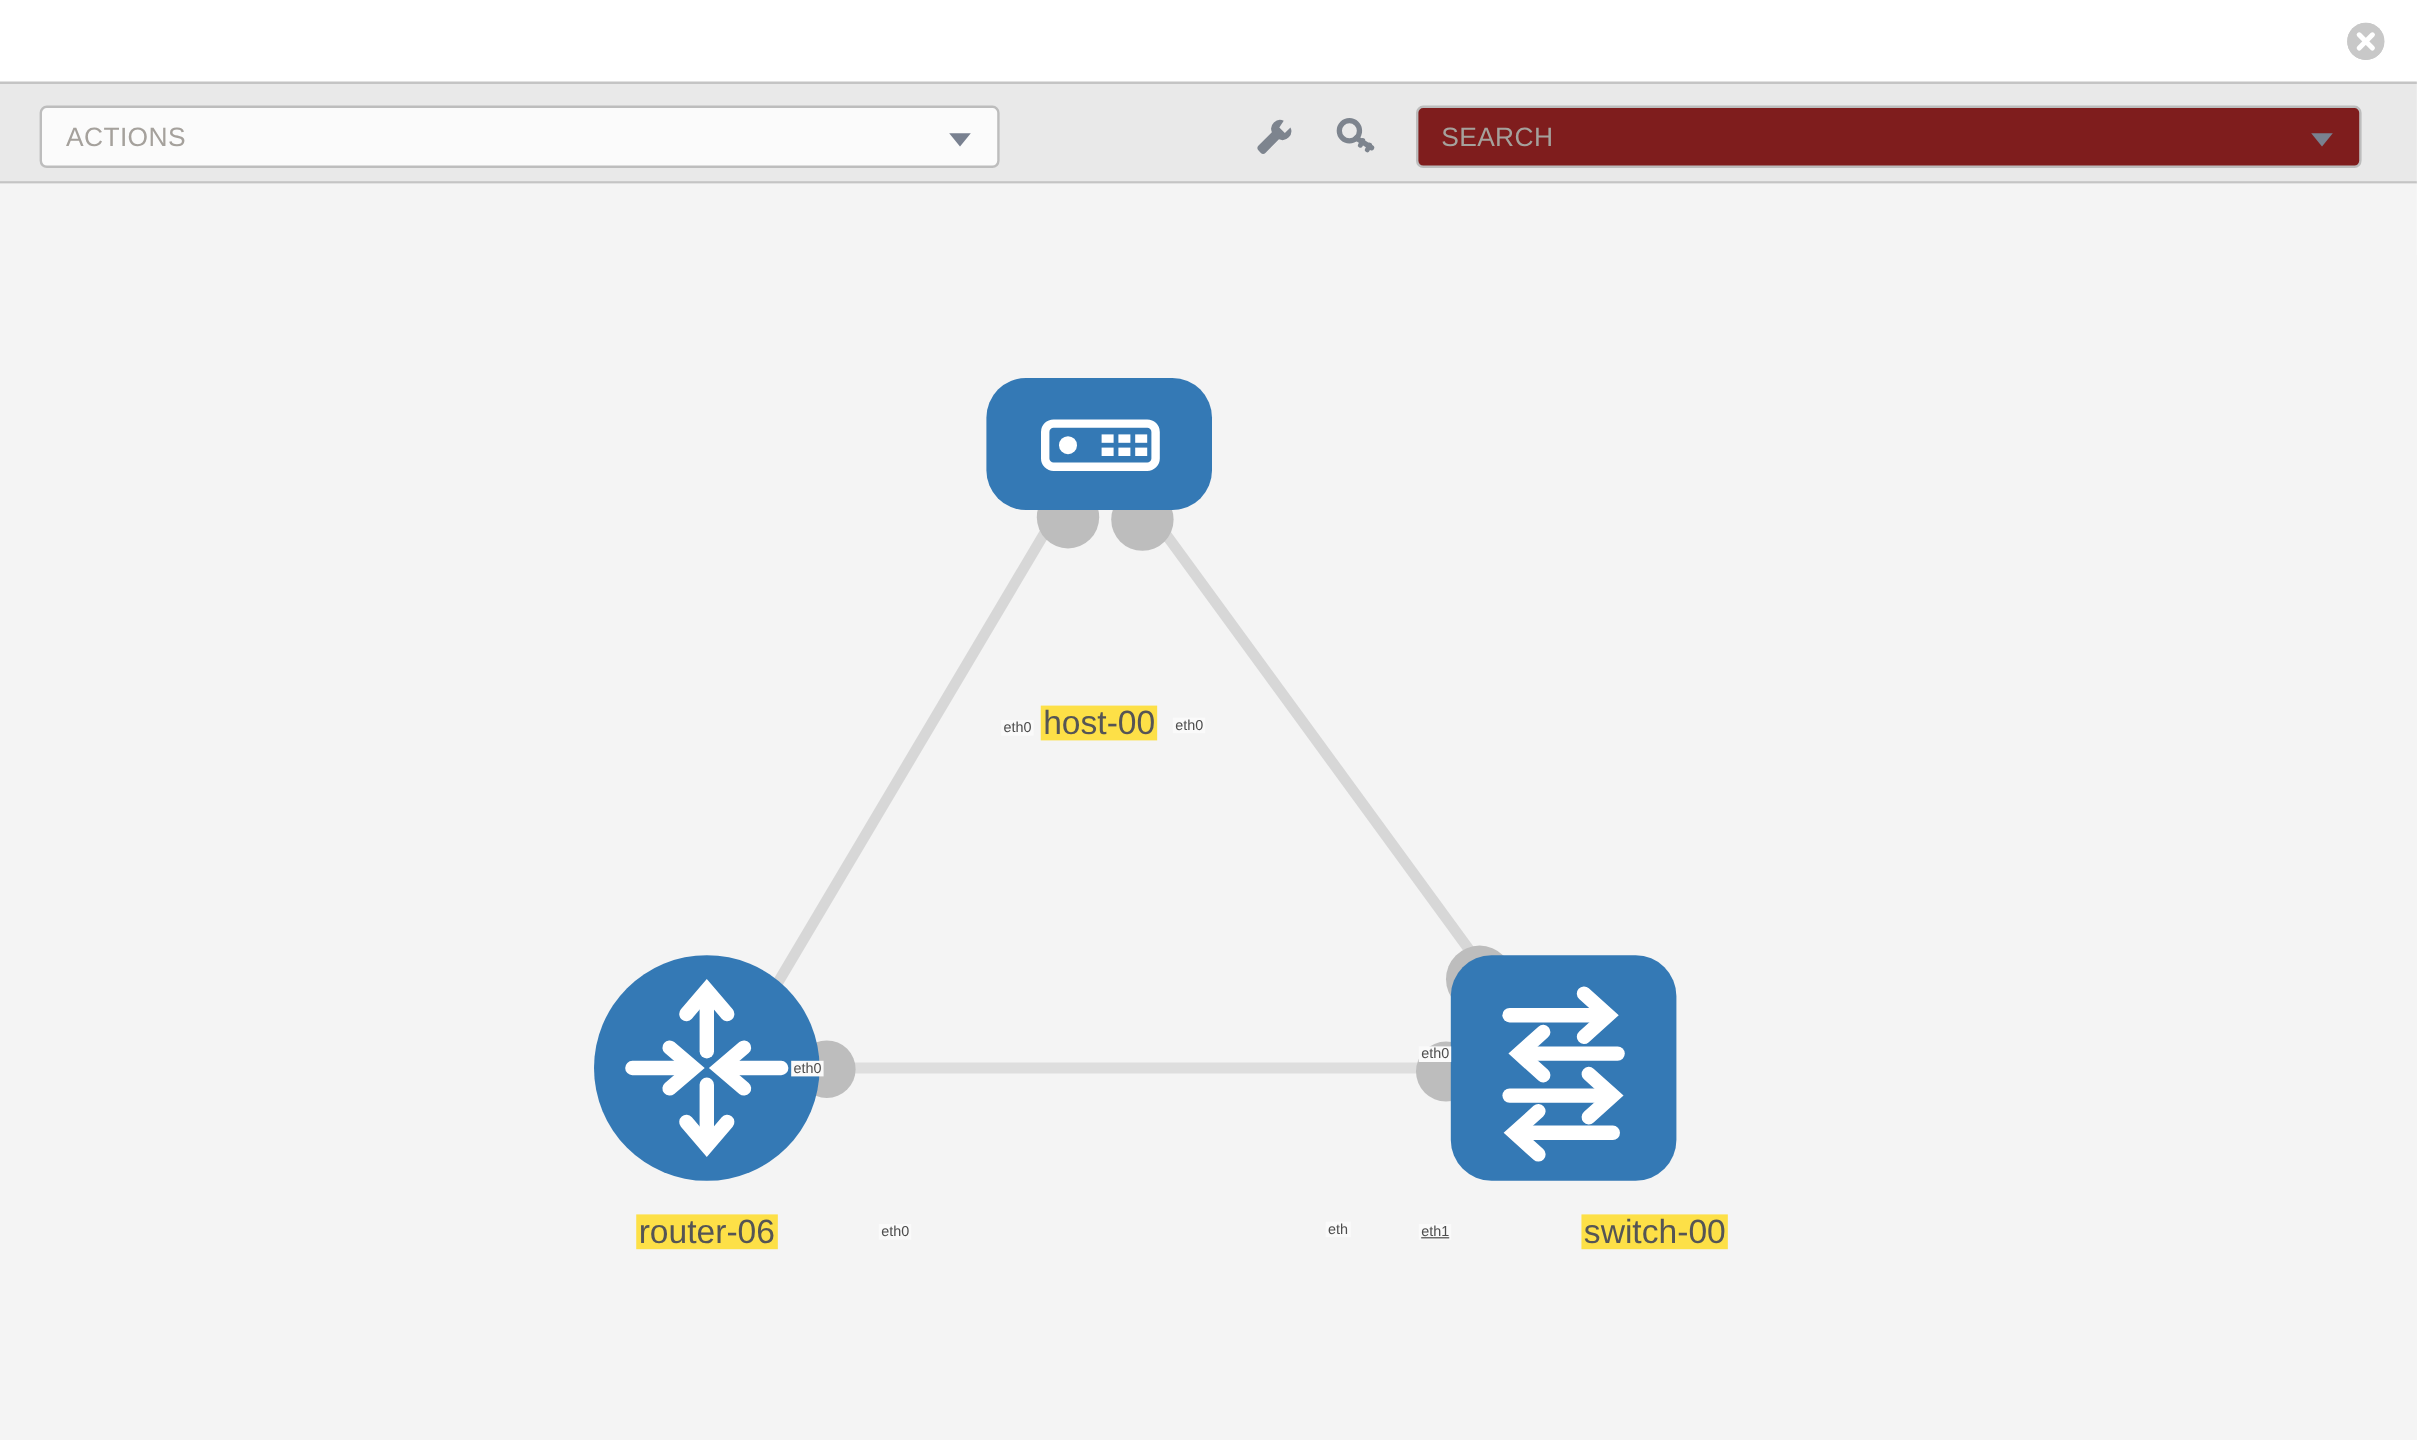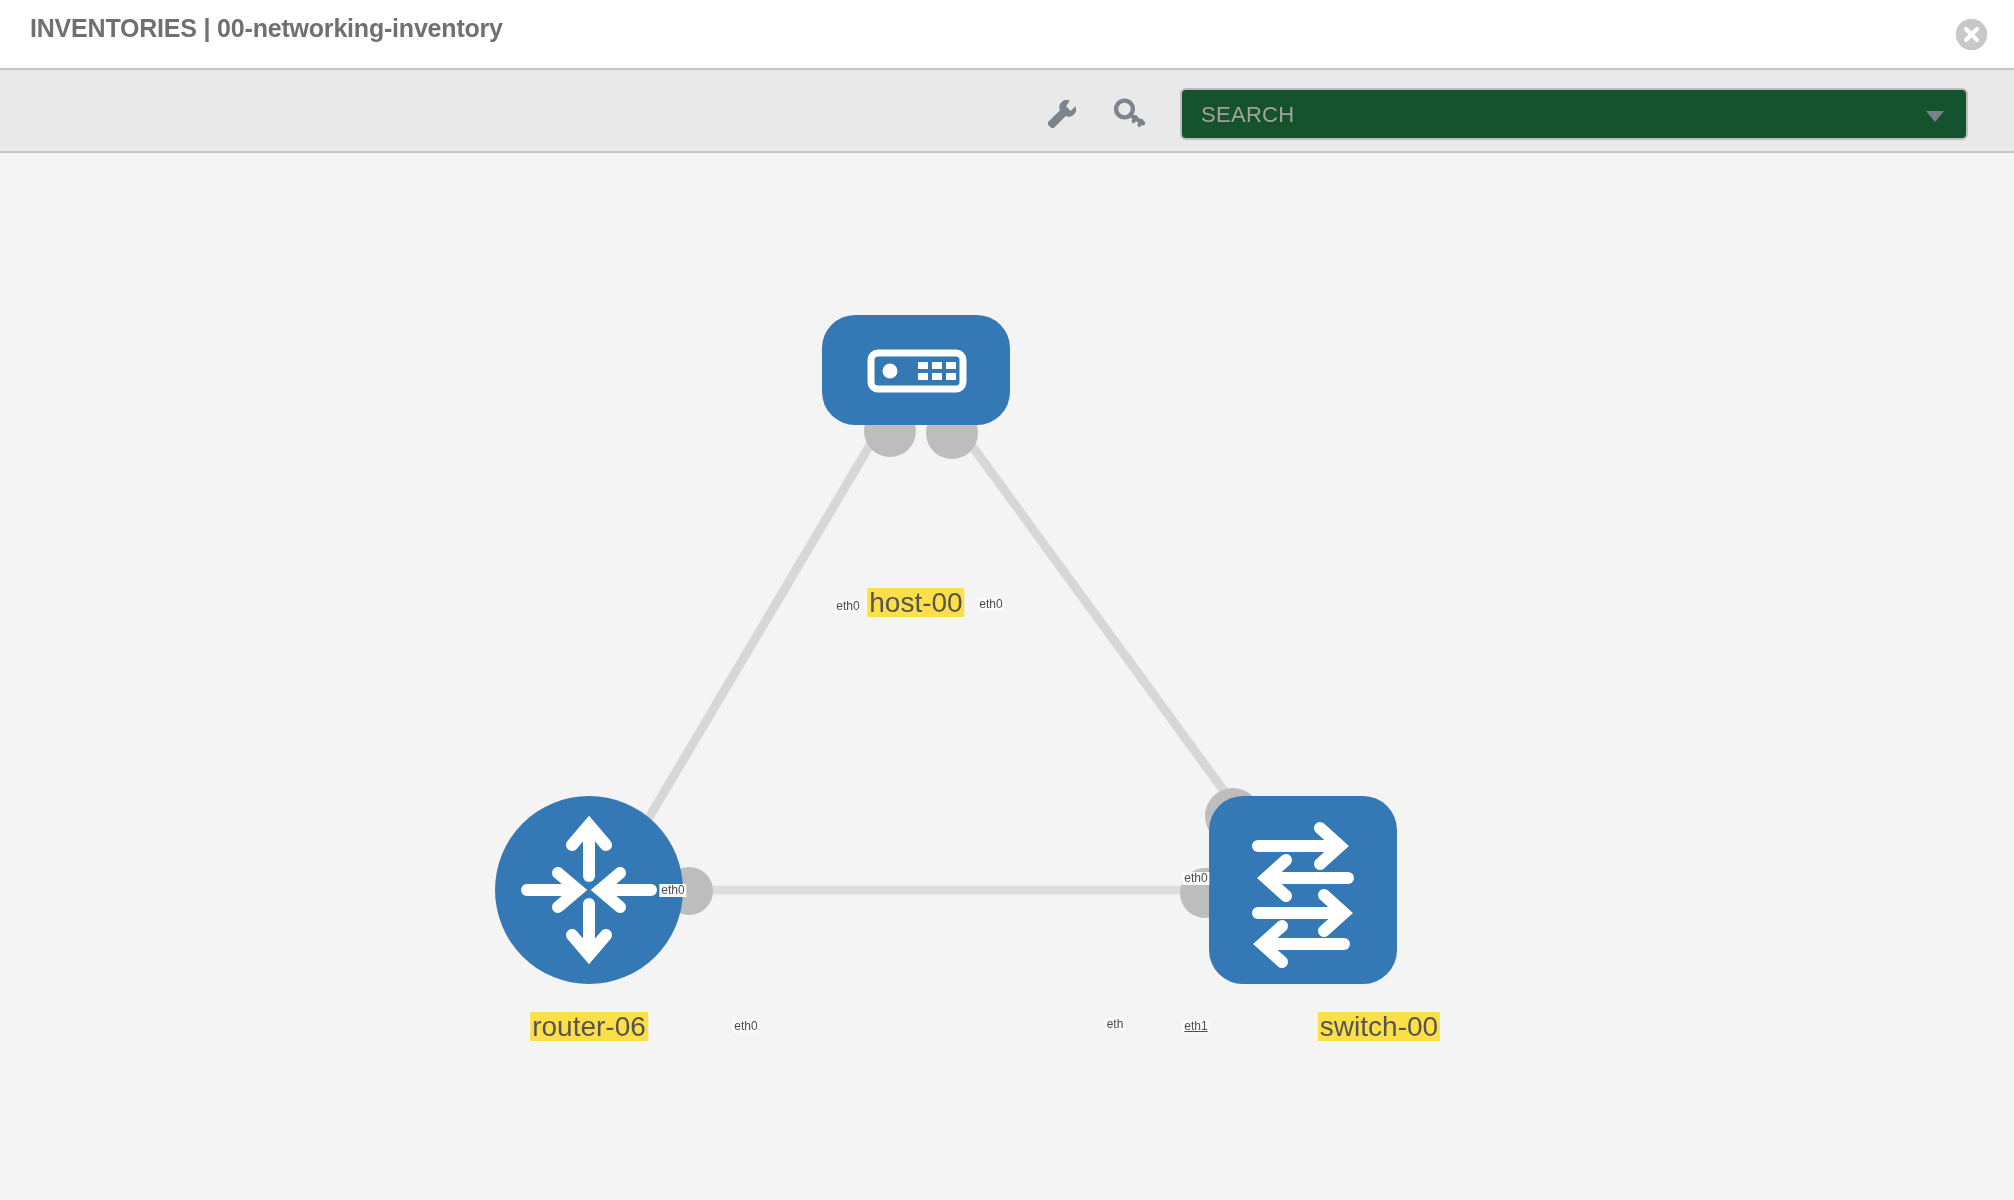--- a/index.html
+++ b/index.html
@@ -96,21 +96,21 @@
   }
   .tool-icon.wrench { left: 1042px; }
   .tool-icon.key    { left: 1110px; }
 
   .search-box {
     position: absolute;
     left: 1180px;
     top: 18px;
     width: 788px;
     height: 52px;
-    background: #14532d;
+    background: #7f1d1d;
     border: 2px solid #bdbdbd;
     border-radius: 6px;
     box-sizing: border-box;
     cursor: text;
   }
   .search-box .search-ph {
     position: absolute;
     left: 19px;
     top: 12px;
     font-size: 22px;
@@ -154,32 +154,35 @@
     white-space: nowrap;
     transform: translateX(-50%);
     line-height: 1.05;
     padding: 0 2px;
   }
 </style>
 </head>
 <body>
 
 <div class="page-header">
-  <div class="page-title">INVENTORIES | 00-networking-inventory</div>
 
   <div class="close-btn">
     <svg width="31" height="31" viewBox="0 0 31 31">
       <circle cx="15.5" cy="15.5" r="15.5" fill="#c8c8c8"></circle>
       <path d="M10 10 L21 21 M21 10 L10 21" stroke="#ffffff" stroke-width="4.2" stroke-linecap="round"></path>
     </svg>
   </div>
 </div>
 
 <div class="toolbar">
 
+  <div class="actions-select">
+    <span class="sel-label">ACTIONS</span>
+    <span class="caret"></span>
+  </div>
 
   <div class="tool-icon wrench">
     <svg width="40" height="40" viewBox="0 0 40 40">
       <g transform="rotate(-42 20 20)">
         <path d="M20 4 a9 9 0 1 0 6.4 15.3 L26.4 30 a3.6 3.6 0 0 0 7.2 0 L33.6 19.3
                  A9 9 0 0 0 20 4 Z" fill="none"></path>
       </g>
       <path d="M27.8 6.6 a7.4 7.4 0 0 0 -9.9 9.6 L6.8 27.3 a3 3 0 0 0 0 4.2 l1.7 1.7
                a3 3 0 0 0 4.2 0 L23.8 22.1 a7.4 7.4 0 0 0 9.6 -9.9 l-4.7 4.7 -4.6 -4.6 Z" fill="#7d848e"></path>
     </svg>

